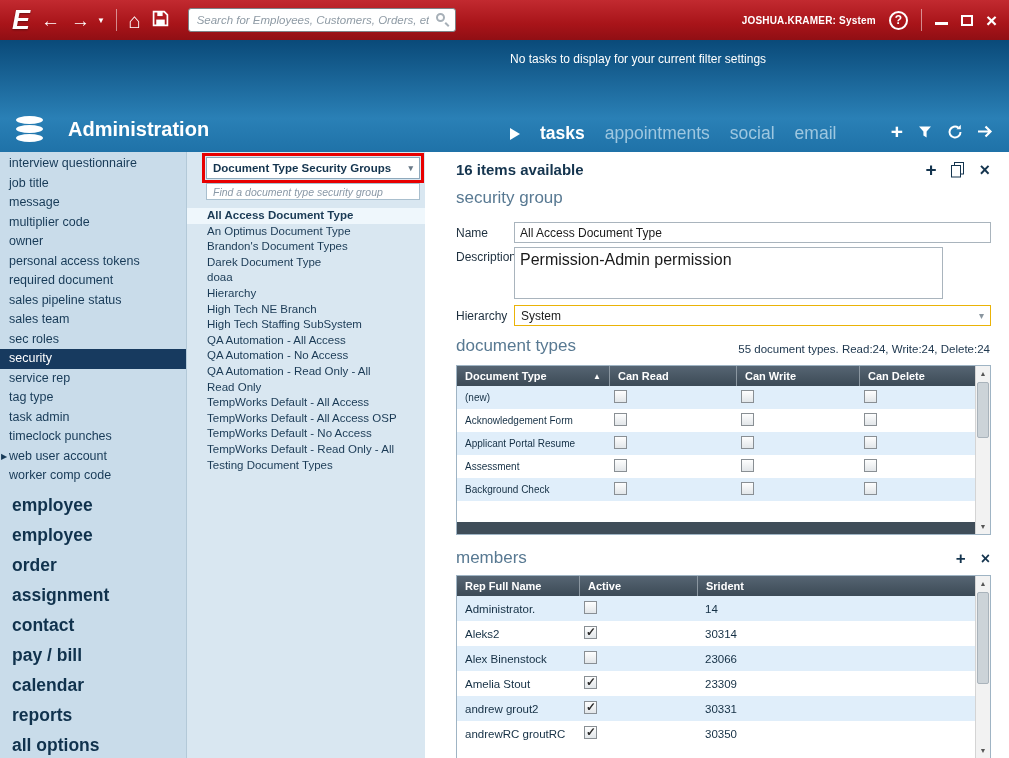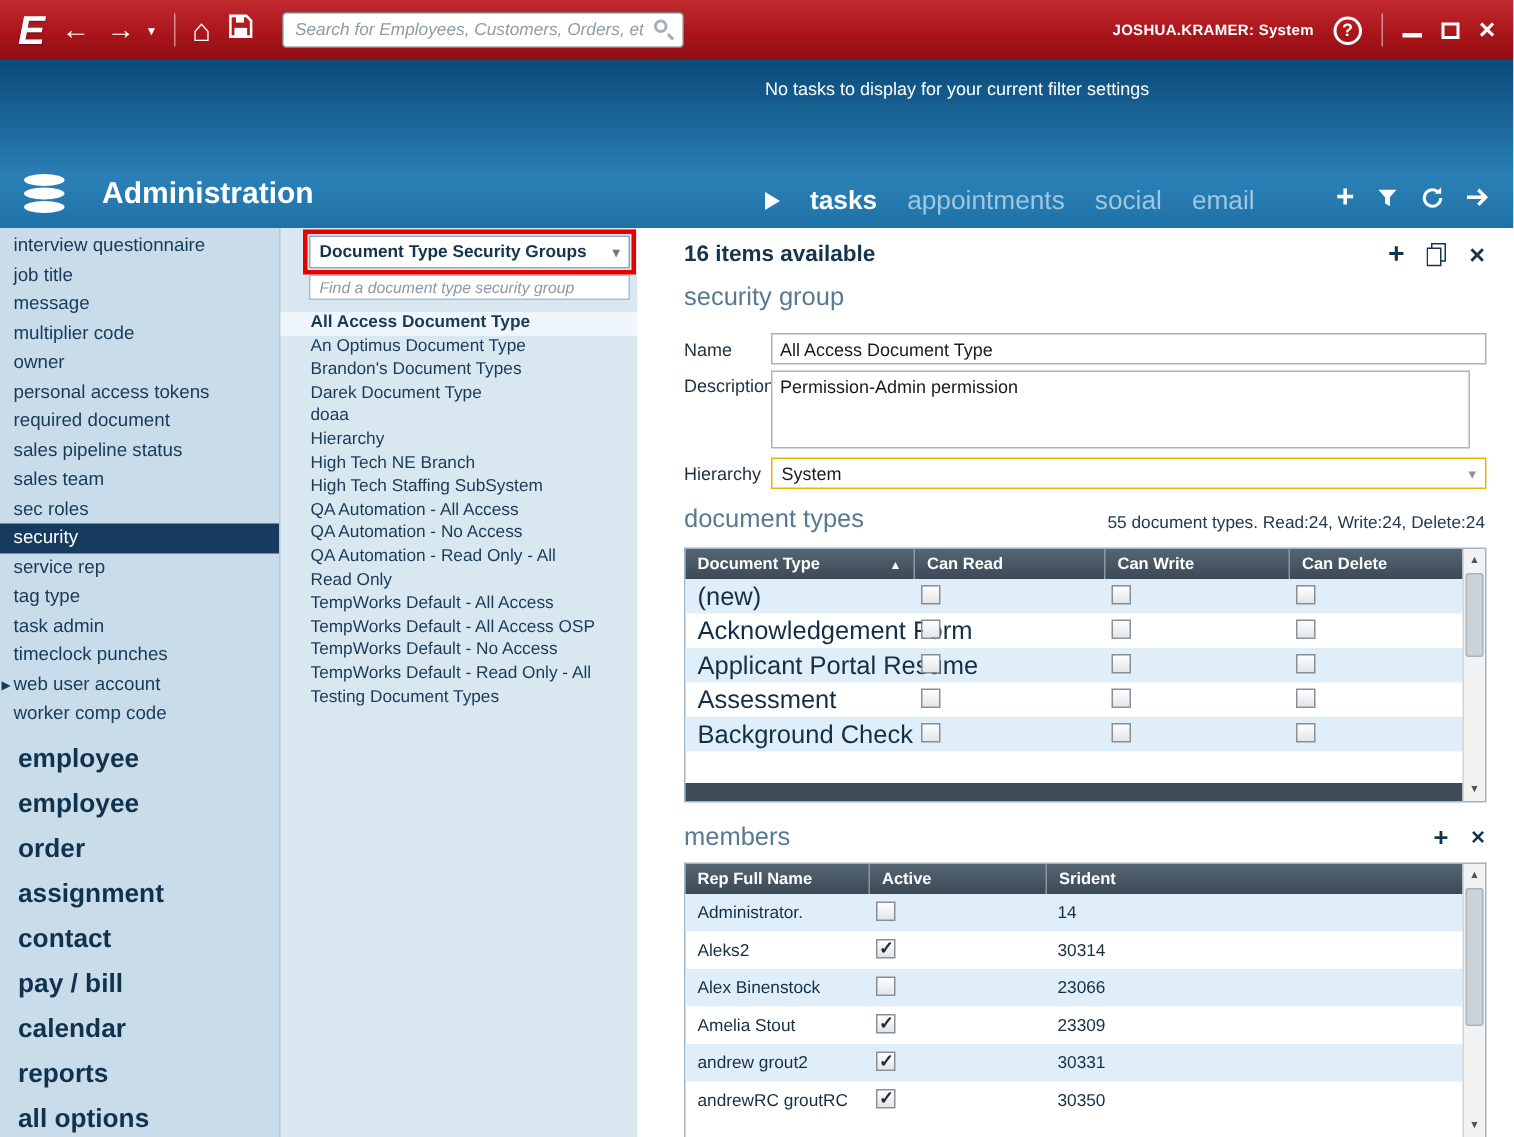--- a/index.html
+++ b/index.html
@@ -76,39 +76,39 @@
   .main-icons { position:absolute; top:8px; right:19px; display:flex; gap:15px; align-items:center; color:#14344e; }
   .icoplus { font-size:19px; font-weight:700; line-height:1; cursor:pointer; }
   .icoplus.small { font-size:17px; }
   .icoclose { font-size:18px; font-weight:700; line-height:1; cursor:pointer; }
   .icoclose.small { font-size:16px; }
   .main-icons svg { cursor:pointer; display:block; }
   .sec-heading { position:absolute; left:31px; font-size:17px; color:#587992; }
   .lbl { position:absolute; left:31px; font-size:12px; color:#1d2f3e; }
   .txtinput { position:absolute; left:89px; width:477px; height:21px; border:1px solid #a9b4bd;
     font-size:12px; color:#1a1a1a; padding:0 5px; font-family:inherit; }
-  .descarea { position:absolute; left:89px; top:95px; width:466px; height:52px; border:1px solid #a9b4bd;
-    font-size:12px; color:#1a1a1a; padding:3px 5px; font-family:inherit; resize:none; }
+  .descarea { position:absolute; left:89px; top:95px; width:429px; height:52px; border:1px solid #a9b4bd;
+    font-size:16px; color:#1a1a1a; padding:3px 5px; font-family:inherit; resize:none; }
   .combo { position:absolute; left:89px; top:153px; width:477px; height:21px; border:1px solid #eab308; background:#fff;
     display:flex; align-items:center; padding:0 6px; font-size:12px; color:#1a1a1a; cursor:pointer; }
   .combo .chev { margin-left:auto; color:#8a96a0; font-size:10px; }
   .dt-summary { position:absolute; top:191px; right:19px; font-size:11.5px; color:#203950; }
 
   
   .grid { border:1px solid #9fb4c4; background:#fff; }
   .dt-table { position:absolute; left:31px; top:213px; width:535px; height:170px; }
   .mb-table { position:absolute; left:31px; top:423px; width:535px; bottom:0; border-bottom:none; }
   .grid-header { height:20px; background:linear-gradient(#566573,#3c4a56); display:flex; color:#fff;
     font-size:11px; font-weight:700; width:520px; }
   .gh-cell { display:flex; align-items:center; padding-left:8px; cursor:pointer; }
   .gh-cell + .gh-cell { border-left:1px solid #8b97a1; }
   .c1 { width:152px; } .c2 { width:127px; } .c3 { width:123px; } .c4 { flex:1; }
   .m1 { width:122px; } .m2 { width:118px; } .m3 { flex:1; }
   .sort { margin-left:auto; margin-right:8px; font-size:8px; }
-  .dt-row { display:flex; height:23px; align-items:center; width:520px; font-size:17px; color:#142f44; cursor:pointer; }
+  .dt-row { display:flex; height:23px; align-items:center; width:520px; font-size:10px; color:#142f44; cursor:pointer; }
   .mb-row { display:flex; height:25px; align-items:center; width:520px; font-size:11.5px; color:#142f44; cursor:pointer; }
   .dt-row.alt, .mb-row.alt { background:#e0eefa; }
   .cell { padding-left:8px; white-space:nowrap; }
   .cell.cb { padding-left:5px; }
   .grid-footerbar { position:absolute; left:0; bottom:0; width:520px; height:12px; background:#3f4d59; }
   .cbx { width:13px; height:13px; border:1px solid #898f94; background:linear-gradient(#fefefe,#e2e6e9);
     display:inline-block; position:relative; cursor:pointer; }
   .cbx.checked::after { content:"✓"; position:absolute; left:1px; top:-2px; font-size:12px; font-weight:700; color:#2b2b2b; }
   .cbx.xchecked::after { content:"×"; position:absolute; left:2px; top:-3px; font-size:13px; font-weight:700; color:#2b2b2b; }
 

